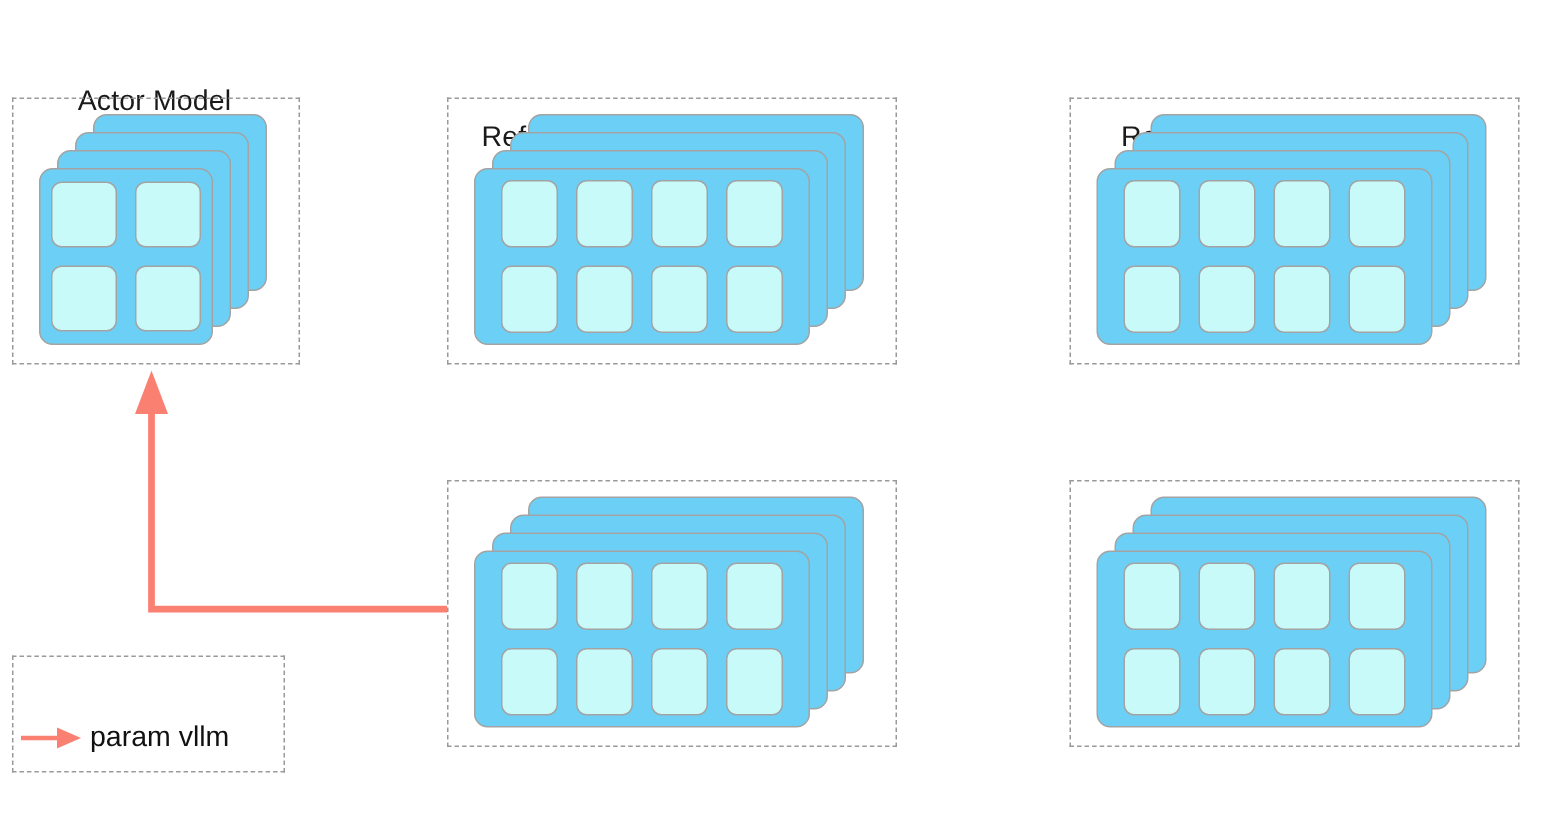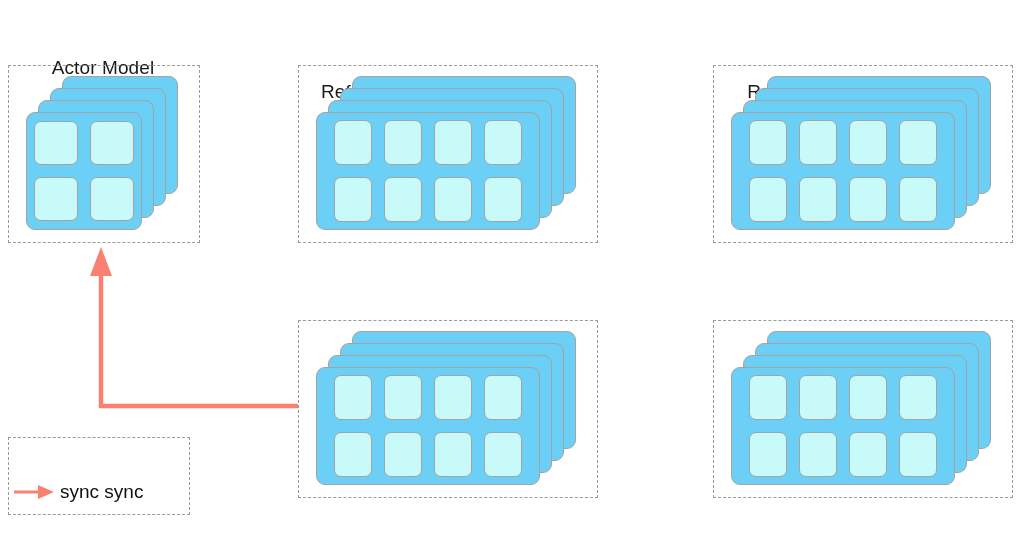--- a/index.html
+++ b/index.html
@@ -200,15 +200,15 @@
     <polyline points="298,406 101,406 101,266" fill="none" stroke="#fa8072" stroke-width="4.5" stroke-linecap="butt" stroke-linejoin="miter"></polyline>
     <polygon points="101,247 112,276 90,276" fill="#fa8072"></polygon>
   </svg>
 
   <div class="legend-box" style="left:8px;top:437px;width:182px;height:78px;">
   </div>
   <svg class="connector" width="1032" height="546" viewBox="0 0 1032 546">
     <line x1="14" y1="492" x2="42" y2="492" stroke="#fa8072" stroke-width="3"></line>
     <polygon points="54,492 38,485 38,499" fill="#fa8072"></polygon>
   </svg>
-  <div class="legend-label" style="left:60px;top:481px;">sync sync</div>
+  <div class="legend-label" style="left:60px;top:481px;">param vllm</div>
 
 </div>
 
 </body></html>

